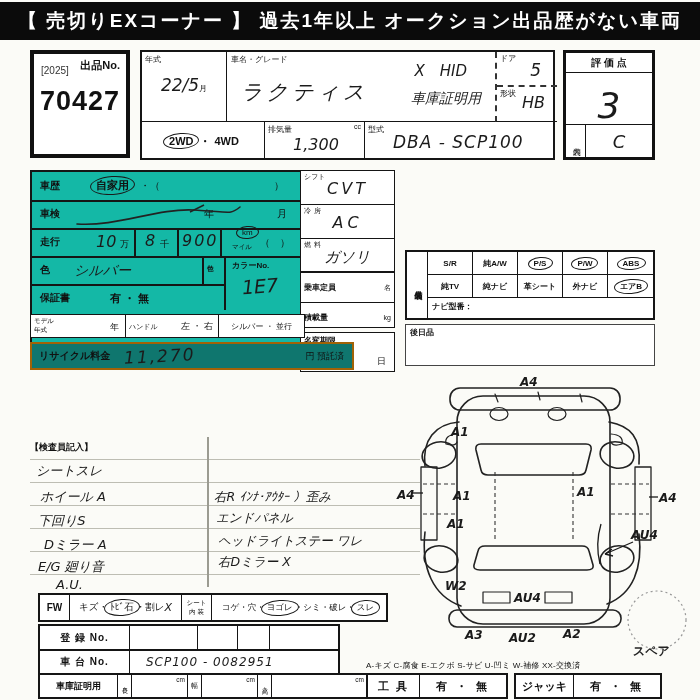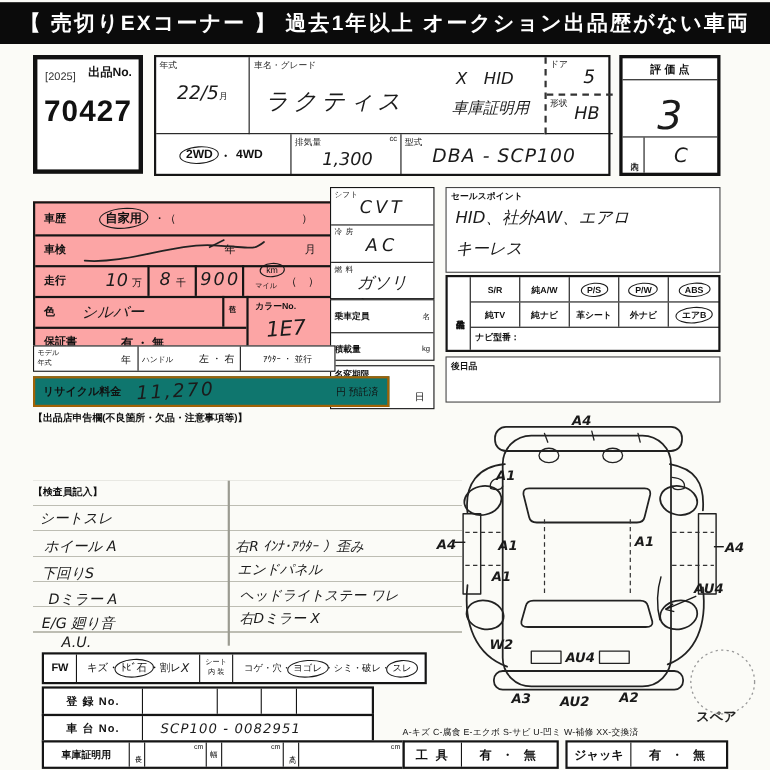--- a/index.html
+++ b/index.html
@@ -14,21 +14,21 @@
 .circ { position:relative; display:inline-block; padding:0 2px; }
 .circ::after { content:""; position:absolute; left:-4px; right:-4px; top:-2px; bottom:-2px;
   border:1.5px solid #1a1a1a; border-radius:50%; transform:rotate(-4deg); pointer-events:none; }
 .banner { left:0; top:2px; width:700px; height:38px; background:#0b0b0b; color:#fff;
   display:flex; align-items:center; justify-content:center; font-size:19px; font-weight:bold; letter-spacing:2px; }
 .lot-box { left:30px; top:50px; width:100px; height:108px; border:4px solid #111; background:#fff; }
 .spec { left:140px; top:50px; width:415px; height:110px; border:2px solid #151515; background:#fff; }
 .cell { position:absolute; }
 .bR { border-right:1.5px solid #151515; } .bB { border-bottom:1.5px solid #151515; }
 .score-box { left:563px; top:50px; width:92px; height:110px; border:3px solid #111; background:#fff; }
-.hist { left:30px; top:183px; width:275px; height:142px; border:2px solid #151515; background:#fca5a5; }
+.hist { left:30px; top:170px; width:275px; height:174px; border:2px solid #151515; background:#14b8a6; }
 .hline { position:absolute; background:#151515; height:1.5px; }
 .vline { position:absolute; background:#151515; width:1.5px; }
 .drv { left:300px; top:170px; width:95px; height:102px; border:1.5px solid #151515; background:#fff; }
 .drv-row { position:relative; height:34px; border-bottom:1.5px solid #151515; }
 .drv-row:last-child { border-bottom:none; }
 .wt { left:300px; top:272px; width:95px; height:56px; border:1.5px solid #151515; background:#fff; }
 .wt-row { display:flex; justify-content:space-between; align-items:center; height:30px;
   border-bottom:1px solid #151515; padding:0 3px;gap:44px; }
 .wt-row:last-child { border-bottom:none; }
 .rename { left:300px; top:332px; width:95px; height:40px; border:1.5px solid #151515; background:#fff; }
@@ -201,25 +201,20 @@
       <span style="font-size:7px;">kg</span>
     </div>
   </div>
 
   <div class="abs rename">
     <span class="bold" style="position:absolute;top:2px;left:3px;font-size:8px;">名変期限</span>
     <span style="position:absolute;bottom:3px;left:38px;font-size:9px;">月</span>
     <span style="position:absolute;bottom:3px;right:8px;font-size:9px;">日</span>
   </div>
 
-  <div class="abs sales">
-    <span class="bold" style="position:absolute;top:2px;left:4px;font-size:8px;">セールスポイント</span>
-    <span class="hw" style="position:absolute;top:18px;left:8px;font-size:15px;">HID、社外AW、エアロ</span>
-    <span class="hw" style="position:absolute;top:46px;left:8px;font-size:15px;">キーレス</span>
-  </div>
 
   <div class="abs equip">
     <div class="equip-label vert">装備品</div>
     <div style="flex:1;">
       <div class="eq-row">
         <div class="eq-cell">
             <span>S/R</span>
           </div>
         <div class="eq-cell">
             <span>純A/W</span>
@@ -262,30 +257,29 @@
   <div class="abs modelrow">
     <div class="mr-cell" style="width:95px;">
       <span style="position:absolute;left:3px;top:2px;font-size:6.5px;">モデル</span>
       <span style="position:absolute;left:3px;top:11px;font-size:6.5px;">年式</span>
       <span style="position:absolute;right:6px;top:6px;font-size:9px;">年</span>
     </div>
     <div class="mr-cell" style="width:93px;">
       <span style="position:absolute;left:3px;top:7px;font-size:7px;">ハンドル</span>
       <span style="position:absolute;right:5px;top:5px;font-size:9px;">左 ・ 右</span>
     </div>
-    <div class="mr-cell" style="flex:1;display:flex;align-items:center;justify-content:center;font-size:8px;">ｱｳﾀｰ ・ 並行</div>
+    <div class="mr-cell" style="flex:1;display:flex;align-items:center;justify-content:center;font-size:8px;">シルバー ・ 並行</div>
   </div>
 
   <div class="abs recycle">
     <span class="bold" style="font-size:10px;padding-left:7px;">リサイクル料金</span>
     <span class="hw" style="font-size:17px;margin-left:14px;letter-spacing:2px;transform:rotate(-3deg);">11,270</span>
     <span style="font-size:9px;margin-left:auto;padding-right:8px;">円 預託済</span>
   </div>
 
-  <div class="abs bold" style="left:30px;top:374px;font-size:9px;">【出品店申告欄(不良箇所・欠品・注意事項等)】</div>
 
   <div class="abs bold" style="left:30px;top:441px;font-size:9px;">【検査員記入】</div>
   <div class="abs ruled"></div>
   <div class="abs vrule"></div>
 
   <div class="abs note hw" style="left:36px;top:462px;font-size:13px;">シートスレ</div>
   <div class="abs note hw" style="left:40px;top:488px;font-size:13px;">ホイール A</div>
   <div class="abs note hw" style="left:38px;top:512px;font-size:13px;">下回りS</div>
   <div class="abs note hw" style="left:44px;top:536px;font-size:13px;">Dミラー A</div>
   <div class="abs note hw" style="left:38px;top:558px;font-size:13px;">E/G 廻り音</div>

